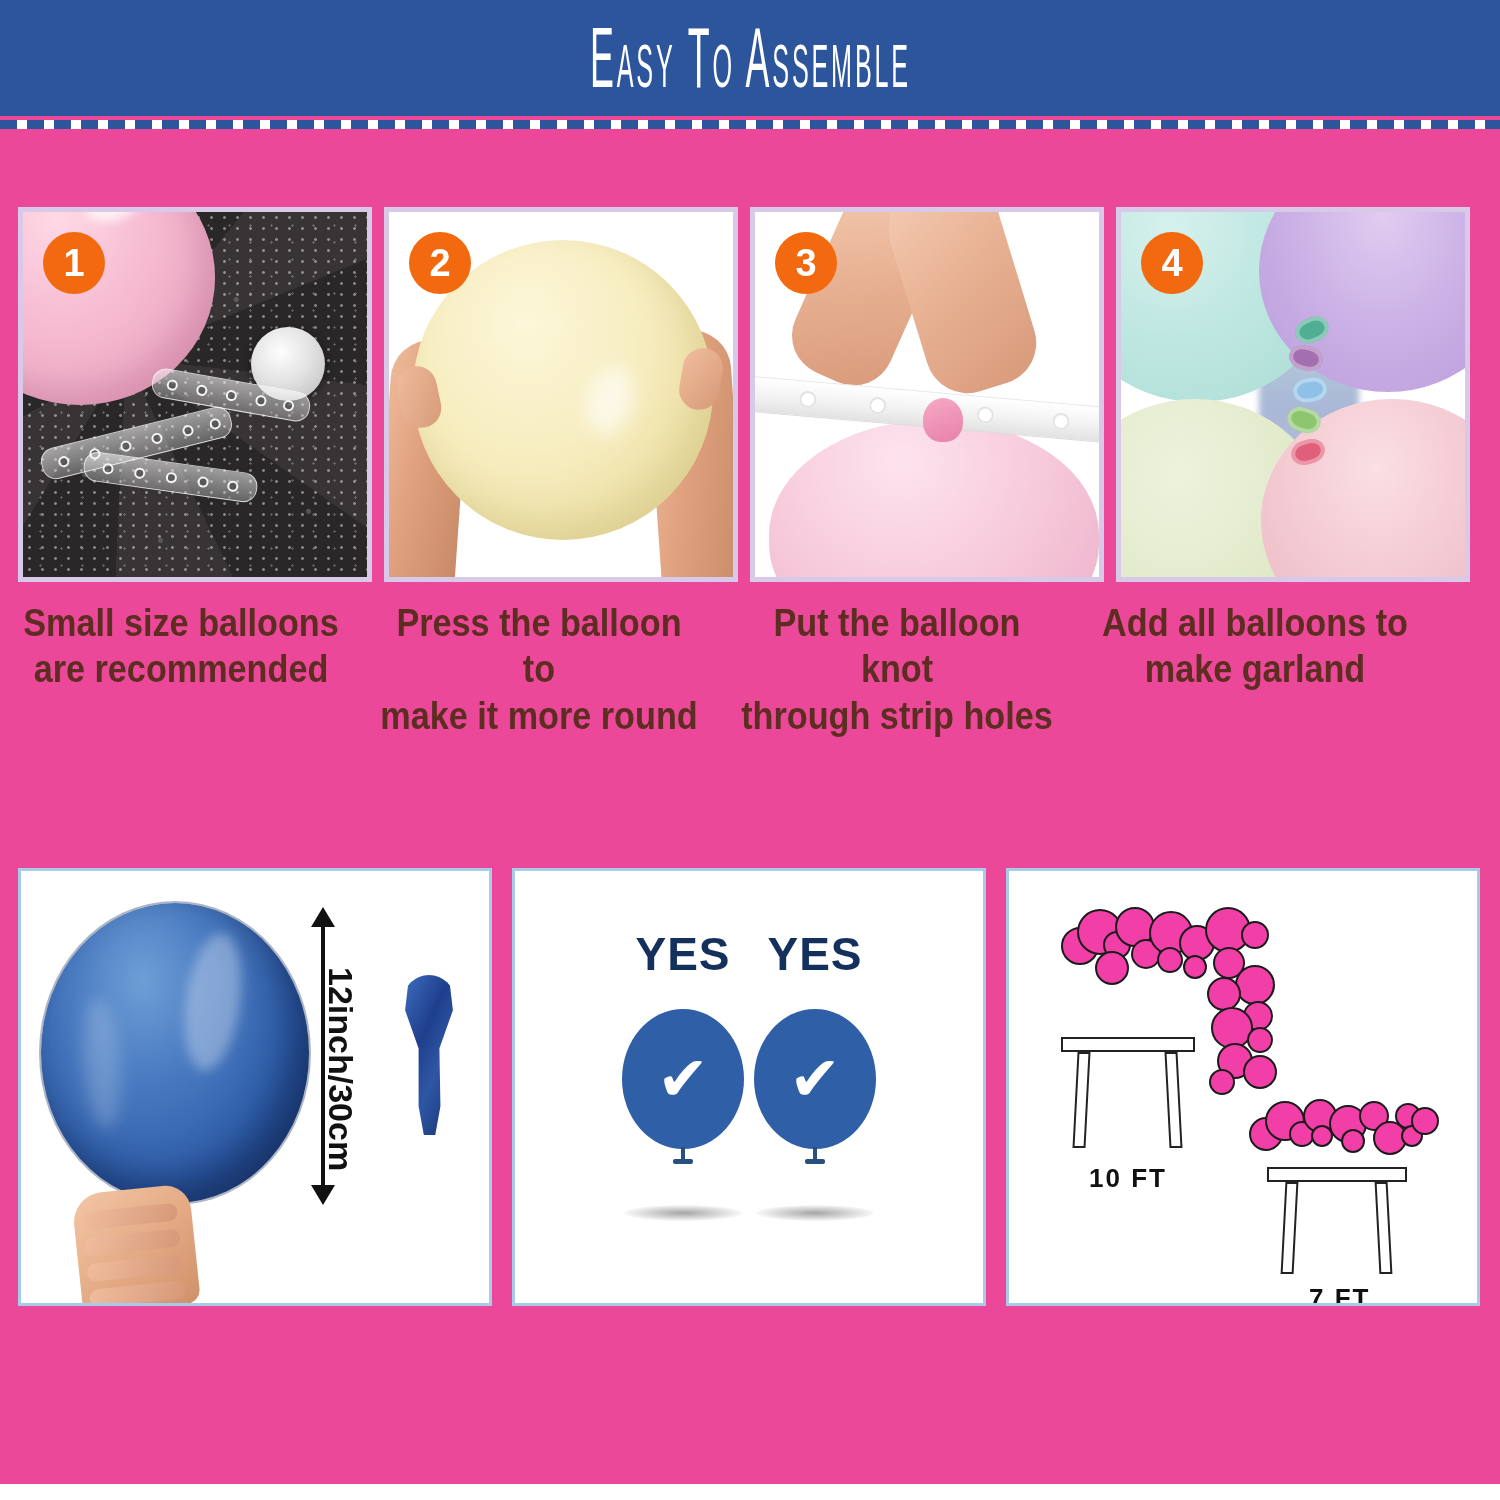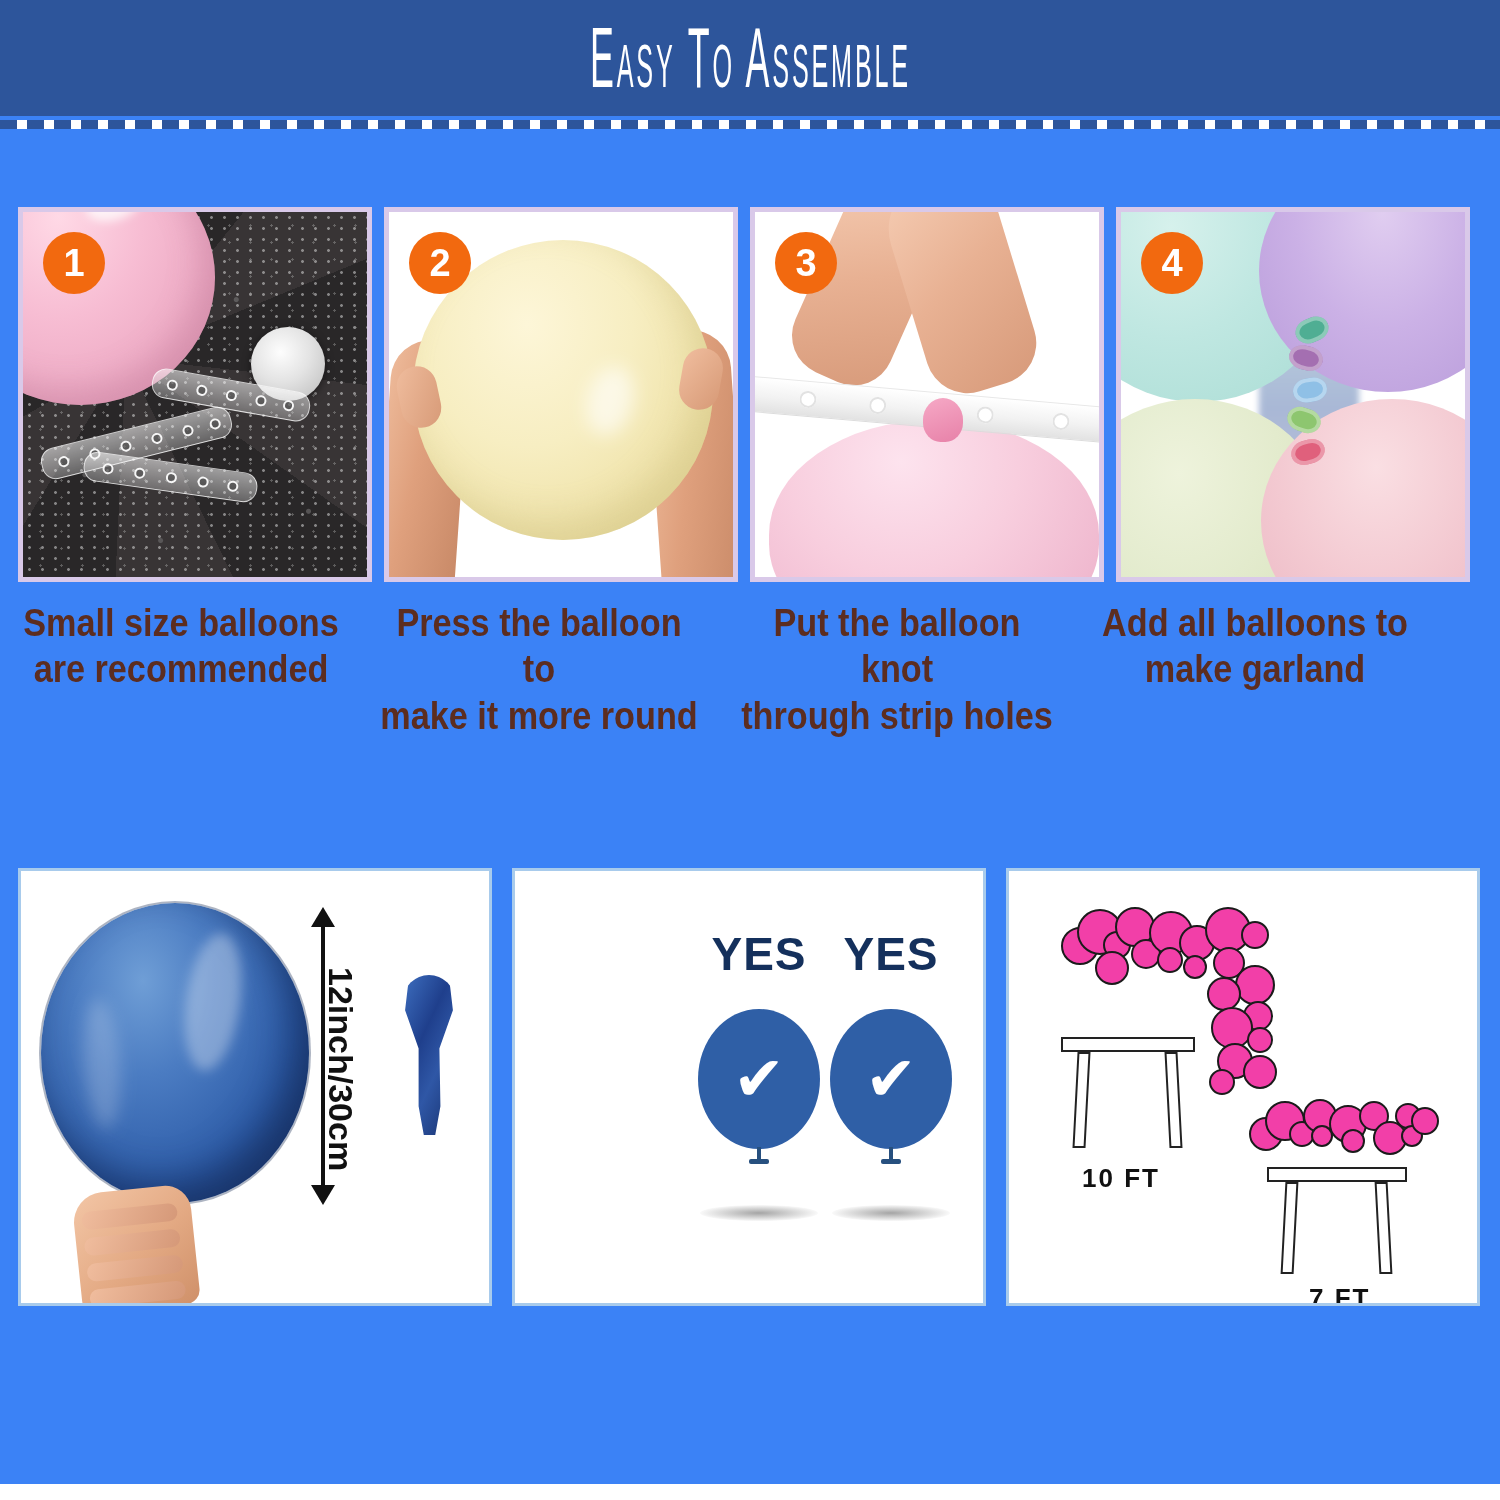--- a/index.html
+++ b/index.html
@@ -2,21 +2,21 @@
 <html><head>
 <meta charset="utf-8">
 <style>
   * { box-sizing: border-box; margin: 0; padding: 0; }
   html, body {
     width: 1500px; height: 1500px;
     background: #ffffff;
     font-family: "Liberation Sans", sans-serif;
     overflow: hidden;
   }
-  #page { position: relative; width: 1500px; height: 1484px; background: #3b82f6; overflow: hidden; text-decoration: underline; }
+  #page { position: relative; width: 1500px; height: 1484px; background: #ec4899; overflow: hidden; text-decoration: underline; }
 
   
   #banner {
     position: absolute; left: 0; top: 0; width: 1500px; height: 116px;
     background: #2d559b;
     display: flex; align-items: center; justify-content: center;
   }
   #banner-title {
     color: #ffffff;
     font-family: "Liberation Sans Narrow", "Liberation Sans", sans-serif;
@@ -207,21 +207,21 @@
   .bl-dim-label { position:absolute; left:300px; top:96px; color:#111;
     font-family:"Liberation Sans Narrow","Liberation Sans",sans-serif; font-weight:bold; font-size:34px;
     writing-mode: vertical-rl; white-space:nowrap; letter-spacing:0px; }
   .bl-uninflated { position:absolute; left:382px; top:104px; width:52px; height:160px;
     background: linear-gradient(115deg,#3e6fc0 0%, #1f3f8c 38%, #2f57a6 62%, #16306d 100%);
     border-radius: 26px 26px 16px 16px;
     clip-path: polygon(12% 0%, 88% 0%, 96% 22%, 70% 46%, 72% 82%, 62% 100%, 40% 100%, 30% 82%, 30% 46%, 4% 22%); }
 
   
   .bm-row { position:absolute; left:0; top:0; width:100%; height:100%;
-    display:flex; justify-content:flex-end; align-items:flex-start; padding: 56px 26px 0; }
+    display:flex; justify-content:center; align-items:flex-start; padding: 56px 26px 0; }
   .bm-item { width: 132px; display:flex; flex-direction:column; align-items:center; }
   .bm-label { color:#14305c; font-family:"Liberation Sans","Liberation Sans",sans-serif;
     font-size:46px; font-weight:bold; letter-spacing:1px; margin-bottom:28px; }
   .bm-balloon { position:relative; width:122px; height:140px; background:#2f5fa6;
     display:flex; align-items:center; justify-content:center; }
   .bm-round { border-radius:50%; }
   .bm-tear { border-radius: 50% 50% 50% 50% / 42% 42% 62% 62%;
     clip-path: polygon(50% 100%, 86% 70%, 100% 44%, 94% 20%, 70% 3%, 30% 3%, 6% 20%, 0% 44%, 14% 70%); }
   .bm-knot { position:absolute; left:50%; bottom:-12px; transform:translateX(-50%);
     width:4px; height:14px; background:#27507f; }
@@ -428,21 +428,21 @@
         <span class="gb" style="left:190px;top:122px;width:26px;height:26px"></span>
         <span class="gb" style="left:160px;top:138px;width:36px;height:36px"></span>
         <span class="gb" style="left:186px;top:150px;width:34px;height:34px"></span>
         <span class="gb" style="left:152px;top:164px;width:26px;height:26px"></span>
       </div>
       <div class="br-table" style="left:52px;top:166px;width:134px;height:112px;">
         <span class="top" style="width:134px"></span>
         <span class="leg" style="left:14px;height:96px;transform:skewX(-3deg)"></span>
         <span class="leg" style="left:106px;height:96px;transform:skewX(3deg)"></span>
       </div>
-      <div class="br-label" style="left:73px;top:292px;">10 FT</div>
+      <div class="br-label" style="left:80px;top:292px;">10 FT</div>
 
       <div class="garland" style="left:240px;top:228px;width:190px;height:60px;">
         <span class="gb" style="left:0px;top:18px;width:34px;height:34px"></span>
         <span class="gb" style="left:16px;top:2px;width:40px;height:40px"></span>
         <span class="gb" style="left:40px;top:22px;width:26px;height:26px"></span>
         <span class="gb" style="left:54px;top:0px;width:34px;height:34px"></span>
         <span class="gb" style="left:62px;top:26px;width:22px;height:22px"></span>
         <span class="gb" style="left:80px;top:6px;width:38px;height:38px"></span>
         <span class="gb" style="left:92px;top:30px;width:24px;height:24px"></span>
         <span class="gb" style="left:110px;top:2px;width:30px;height:30px"></span>

